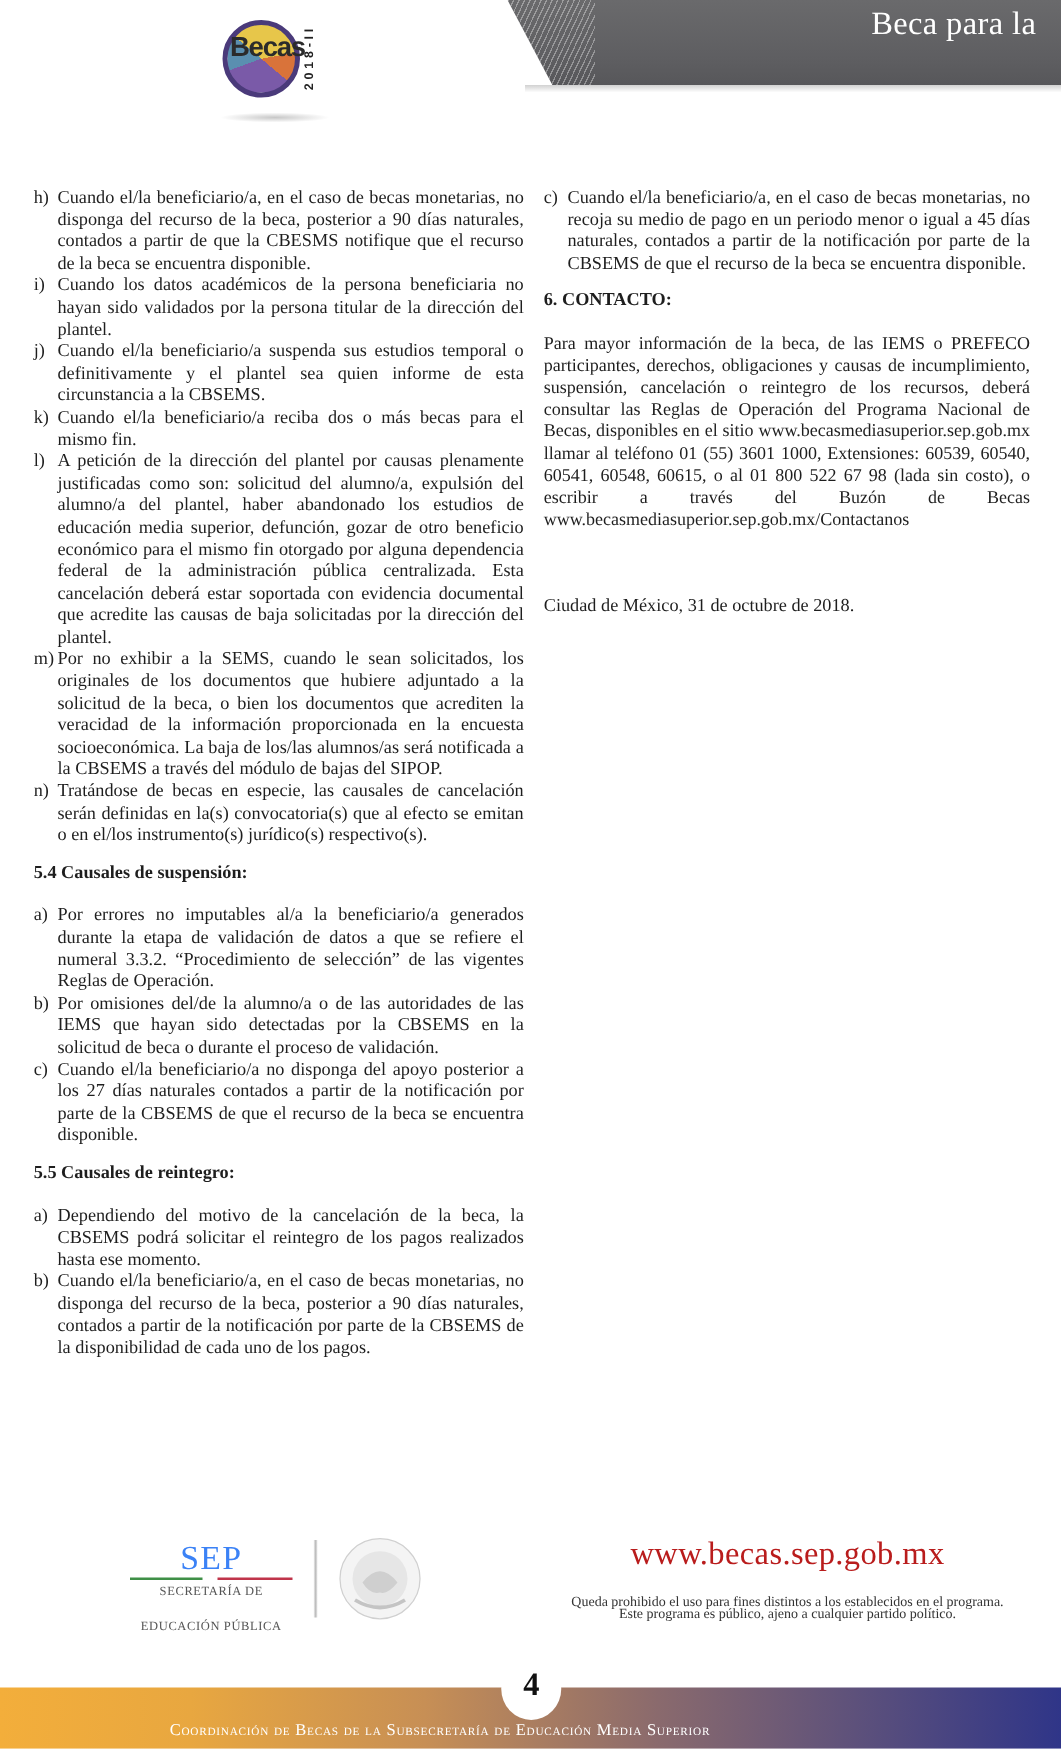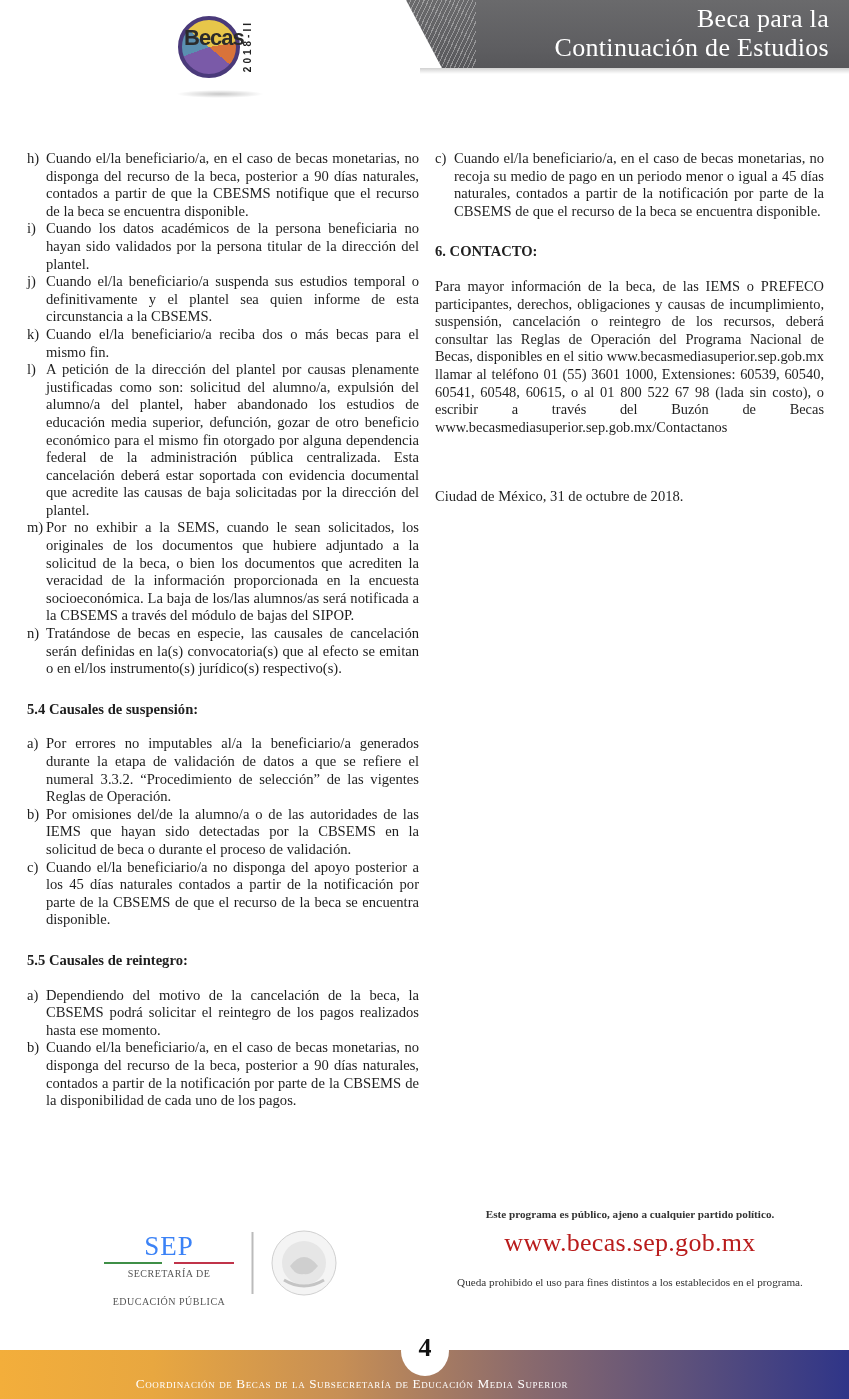--- a/index.html
+++ b/index.html
@@ -22,37 +22,37 @@
     background: repeating-linear-gradient(115deg, rgba(255,255,255,0.35) 0 1px, rgba(255,255,255,0) 1px 4px); }
   .title-band-shadow { position: absolute; left: 420px; top: 68px; width: 429px; height: 6px; background: linear-gradient(180deg, rgba(0,0,0,0.18), rgba(0,0,0,0)); }
   .title { position: absolute; right: 26px; top: 4px; text-align: right; color: #ffffff; font-size: 26px; line-height: 29px; letter-spacing: 0.3px; }
 
   
   .col { position: absolute; top: 150px; width: 392px; font-size: 14.6px; line-height: 17.6px; text-align: justify; }
   .col-left { left: 27px; }
   .col-right { left: 435px; width: 389px; }
   .item { position: relative; padding-left: 19px; }
   .item .marker { position: absolute; left: 0; top: 0; }
-  .section-heading { font-weight: bold; margin-top: 23px; margin-bottom: 17px; }
+  .section-heading { font-weight: bold; margin-top: 12px; margin-bottom: 17px; }
   .contact-para { margin-top: 5px; font-size: 14.4px; }
   .date-line { margin-top: 52px; }
 
   
   .sep-logo { position: absolute; left: 104px; top: 1232px; width: 130px; height: 60px; text-align: center; }
   .sep-title { font-size: 27px; color: #3b82f6; letter-spacing: 1px; line-height: 28px; }
   .sep-lines { display: flex; justify-content: space-between; margin-top: 2px; height: 2px; }
   .sep-line-green { width: 58px; height: 2px; background: #3f8f47; }
   .sep-line-red { width: 60px; height: 2px; background: #c0344a; }
   .sep-sub { font-size: 10px; letter-spacing: 0.5px; color: #555; line-height: 12px; margin-top: 4px; }
   .sep-divider { position: absolute; left: 251px; top: 1232px; width: 3px; height: 62px; background: linear-gradient(90deg, #eee, #bbb, #eee); }
   .seal { position: absolute; left: 266px; top: 1228px; width: 76px; height: 70px; }
 
   .footer-url { position: absolute; left: 440px; top: 1228px; width: 380px; text-align: center; font-size: 26px; color: #b91c1c; letter-spacing: 0.3px; }
   .footer-note { position: absolute; left: 430px; width: 400px; text-align: center; font-size: 11.2px; color: #333; }
-  .note1 { top: 1208px; font-weight: bold; }
+  .note1 { top: 1285px; }
   .note2 { top: 1276px; }
 
   .bottom-band { position: absolute; left: 0; top: 1350px; width: 849px; height: 49px;
     background: linear-gradient(90deg, #f3ae3b 0%, #e8a740 18%, #c78f55 40%, #8a6a6d 62%, #5a4f7c 82%, #2f3588 100%); }
   .page-bubble { position: absolute; left: 401px; top: 1326px; width: 48px; height: 50px; background: #fff; border-radius: 50%; text-align: center; }
   .page-number { font-size: 26px; font-weight: bold; line-height: 44px; color: #111; }
   .bottom-caption { position: absolute; left: 0; top: 1376px; width: 704px; text-align: center; color: #ffffff; font-size: 13.2px; font-variant: small-caps; letter-spacing: 0.6px; }
 </style>
 </head>
 <body>
@@ -60,41 +60,40 @@
 <div class="logo-wrap">
   <div class="logo-circle"></div>
   <div class="logo-text">Becas</div>
   <div class="logo-year">2018-II</div>
   <div class="logo-shadow"></div>
 </div>
 
 <div class="title-band">
   <div class="title">
     <div>Beca para la</div>
-    <div>Continuación de Estudios</div>
   </div>
 </div>
 <div class="title-band-shadow"></div>
 
 <div class="col col-left">
   <div>
     <div class="item"><span class="marker">h)</span><span>Cuando el/la beneficiario/a, en el caso de becas monetarias, no disponga del recurso de la beca, posterior a 90 días naturales, contados a partir de que la CBESMS notifique que el recurso de la beca se encuentra disponible.</span></div>
     <div class="item"><span class="marker">i)</span><span>Cuando los datos académicos de la persona beneficiaria no hayan sido validados por la persona titular de la dirección del plantel.</span></div>
     <div class="item"><span class="marker">j)</span><span>Cuando el/la beneficiario/a suspenda sus estudios temporal o definitivamente y el plantel sea quien informe de esta circunstancia a la CBSEMS.</span></div>
     <div class="item"><span class="marker">k)</span><span>Cuando el/la beneficiario/a reciba dos o más becas para el mismo fin.</span></div>
     <div class="item"><span class="marker">l)</span><span>A petición de la dirección del plantel por causas plenamente justificadas como son: solicitud del alumno/a, expulsión del alumno/a del plantel, haber abandonado los estudios de educación media superior, defunción, gozar de otro beneficio económico para el mismo fin otorgado por alguna dependencia federal de la administración pública centralizada. Esta cancelación deberá estar soportada con evidencia documental que acredite las causas de baja solicitadas por la dirección del plantel.</span></div>
     <div class="item"><span class="marker">m)</span><span>Por no exhibir a la SEMS, cuando le sean solicitados, los originales de los documentos que hubiere adjuntado a la solicitud de la beca, o bien los documentos que acrediten la veracidad de la información proporcionada en la encuesta socioeconómica. La baja de los/las alumnos/as será notificada a la CBSEMS a través del módulo de bajas del SIPOP.</span></div>
     <div class="item"><span class="marker">n)</span><span>Tratándose de becas en especie, las causales de cancelación serán definidas en la(s) convocatoria(s) que al efecto se emitan o en el/los instrumento(s) jurídico(s) respectivo(s).</span></div>
   </div>
 
   <div class="section-heading">5.4 Causales de suspensión:</div>
   <div>
     <div class="item"><span class="marker">a)</span><span>Por errores no imputables al/a la beneficiario/a generados durante la etapa de validación de datos a que se refiere el numeral 3.3.2. “Procedimiento de selección” de las vigentes Reglas de Operación.</span></div>
     <div class="item"><span class="marker">b)</span><span>Por omisiones del/de la alumno/a o de las autoridades de las IEMS que hayan sido detectadas por la CBSEMS en la solicitud de beca o durante el proceso de validación.</span></div>
-    <div class="item"><span class="marker">c)</span><span>Cuando el/la beneficiario/a no disponga del apoyo posterior a los 45 días naturales contados a partir de la notificación por parte de la CBSEMS de que el recurso de la beca se encuentra disponible.</span></div>
+    <div class="item"><span class="marker">c)</span><span>Cuando el/la beneficiario/a no disponga del apoyo posterior a los 27 días naturales contados a partir de la notificación por parte de la CBSEMS de que el recurso de la beca se encuentra disponible.</span></div>
   </div>
 
   <div class="section-heading">5.5 Causales de reintegro:</div>
   <div>
     <div class="item"><span class="marker">a)</span><span>Dependiendo del motivo de la cancelación de la beca, la CBSEMS podrá solicitar el reintegro de los pagos realizados hasta ese momento.</span></div>
     <div class="item"><span class="marker">b)</span><span>Cuando el/la beneficiario/a, en el caso de becas monetarias, no disponga del recurso de la beca, posterior a 90 días naturales, contados a partir de la notificación por parte de la CBSEMS de la disponibilidad de cada uno de los pagos.</span></div>
   </div>
 </div>
 
 <div class="col col-right">

